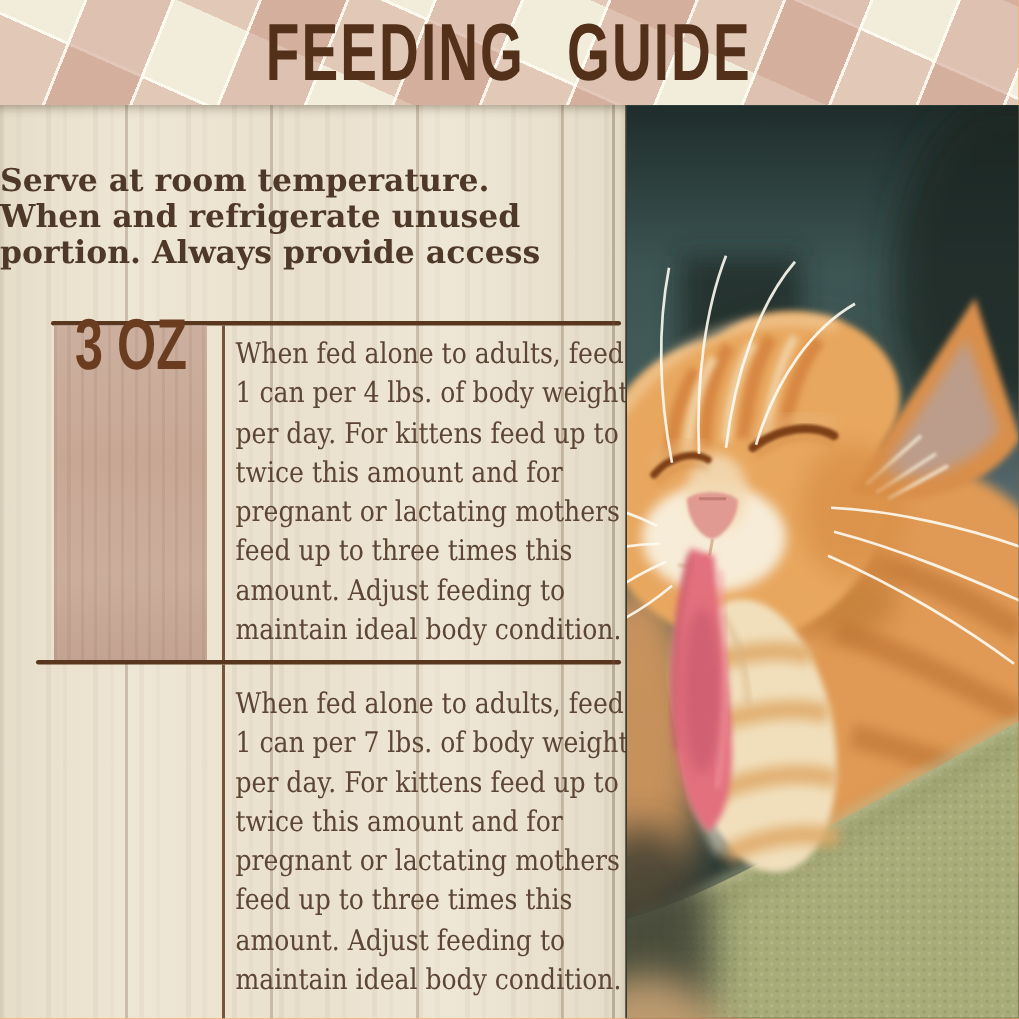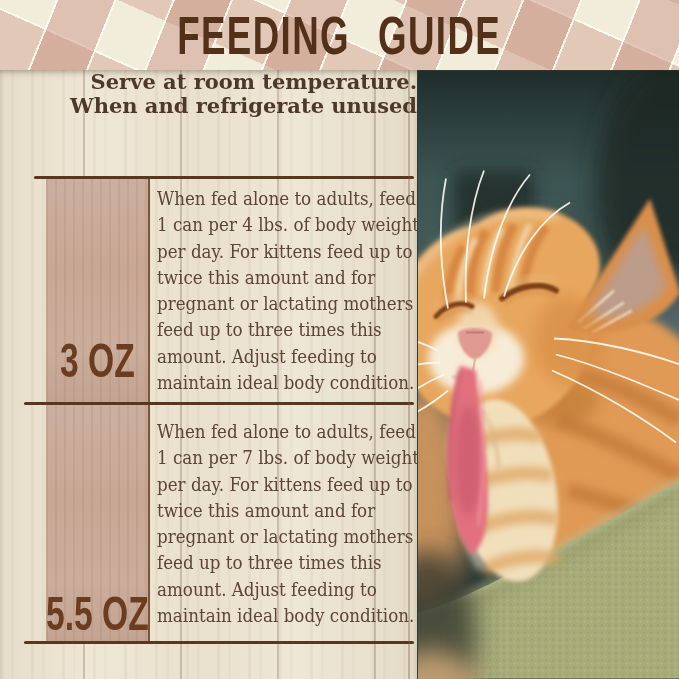--- a/index.html
+++ b/index.html
@@ -36,38 +36,38 @@
       repeating-linear-gradient(90deg, rgba(151,123,95,.08) 0 3px, rgba(0,0,0,0) 3px 11px,
         rgba(151,123,95,.05) 11px 14px, rgba(0,0,0,0) 14px 31px),
       repeating-linear-gradient(90deg, rgba(0,0,0,0) 0 83px, rgba(122,98,72,.30) 83px 85px, rgba(0,0,0,0) 85px 97px),
       linear-gradient(90deg,#e6ddc9 0%,#efe7d5 22%,#e9e0cd 48%,#efe7d6 71%,#e4dbc7 100%);
     box-shadow:inset 0 5px 7px -4px rgba(70,55,35,.5);
   }
   .wood::after{content:"";position:absolute;top:0;bottom:0;right:7px;width:2px;
     background:rgba(110,88,62,.35);}
 
   .intro{
-    height:106px;text-align:right;
-    font-weight:700;font-size:21px;line-height:24px;color:#4e3827;
+    height:106px;padding-top:14px;text-align:left;
+    font-weight:700;font-size:21px;line-height:24px;color:#4e3827;margin-top:24px;
   }
 
   .rule{height:3px;background:#59371f;border-radius:2px;}
   .rule.top{margin-left:34px;width:380px;}
   .rule.mid,.rule.bot{margin-left:24px;width:390px;}
 
   .frow{position:relative;}
   .frow.r1{height:223px;}
   .frow.r2{height:236px;}
 
   .size-col{
-    position:absolute;top:0;bottom:0;left:46px;width:102px;
+    position:absolute;top:0;bottom:0;left:36px;width:102px;
     background:
       repeating-linear-gradient(90deg, rgba(120,85,65,.10) 0 2px, rgba(0,0,0,0) 2px 9px),
       linear-gradient(180deg,#ccaf9f,#c8a895 40%,#cbad9c 75%,#c3a391);
-    display:flex;align-items:flex-end;justify-content:center;
+    display:flex;align-items:flex-start;justify-content:center;
   }
   .size-lbl{
     font-family:"Liberation Sans",sans-serif;font-weight:700;font-size:48px;color:#6b3d20;
     transform:scaleX(.70);transform-origin:center;white-space:nowrap;
   }
   .frow.r1 .size-lbl{transform:scaleX(.70) translateY(-14px);}
   .vline{position:absolute;top:0;bottom:0;left:148px;width:2px;background:rgba(106,69,42,.9);}
 
   .row-text{
     position:absolute;left:157px;top:6px;width:286px;
@@ -92,20 +92,21 @@
   <header class="banner">
     <h1>FEEDING GUIDE</h1>
   </header>
 
   <div class="content">
 
     <section class="wood">
       <div class="intro">
           <div>Serve at room temperature.</div>
           <div>When and refrigerate unused</div>
+          <div>portion. Always provide access</div>
         </div>
 
       <div class="rule top"></div>
 
       <div class="frow r1">
         <div class="size-col">
           <span class="size-lbl">3 OZ</span>
         </div>
         <div class="vline"></div>
         <div class="row-text">
@@ -116,23 +117,20 @@
             <div>pregnant or lactating mothers</div>
             <div>feed up to three times this</div>
             <div>amount. Adjust feeding to</div>
             <div>maintain ideal body condition.</div>
           </div>
       </div>
 
       <div class="rule mid"></div>
 
       <div class="frow r2">
-        <div class="size-col">
-          <span class="size-lbl">5.5 OZ</span>
-        </div>
         <div class="vline"></div>
         <div class="row-text">
             <div>When fed alone to adults, feed</div>
             <div>1 can per 7 lbs. of body weight</div>
             <div>per day. For kittens feed up to</div>
             <div>twice this amount and for</div>
             <div>pregnant or lactating mothers</div>
             <div>feed up to three times this</div>
             <div>amount. Adjust feeding to</div>
             <div>maintain ideal body condition.</div>

